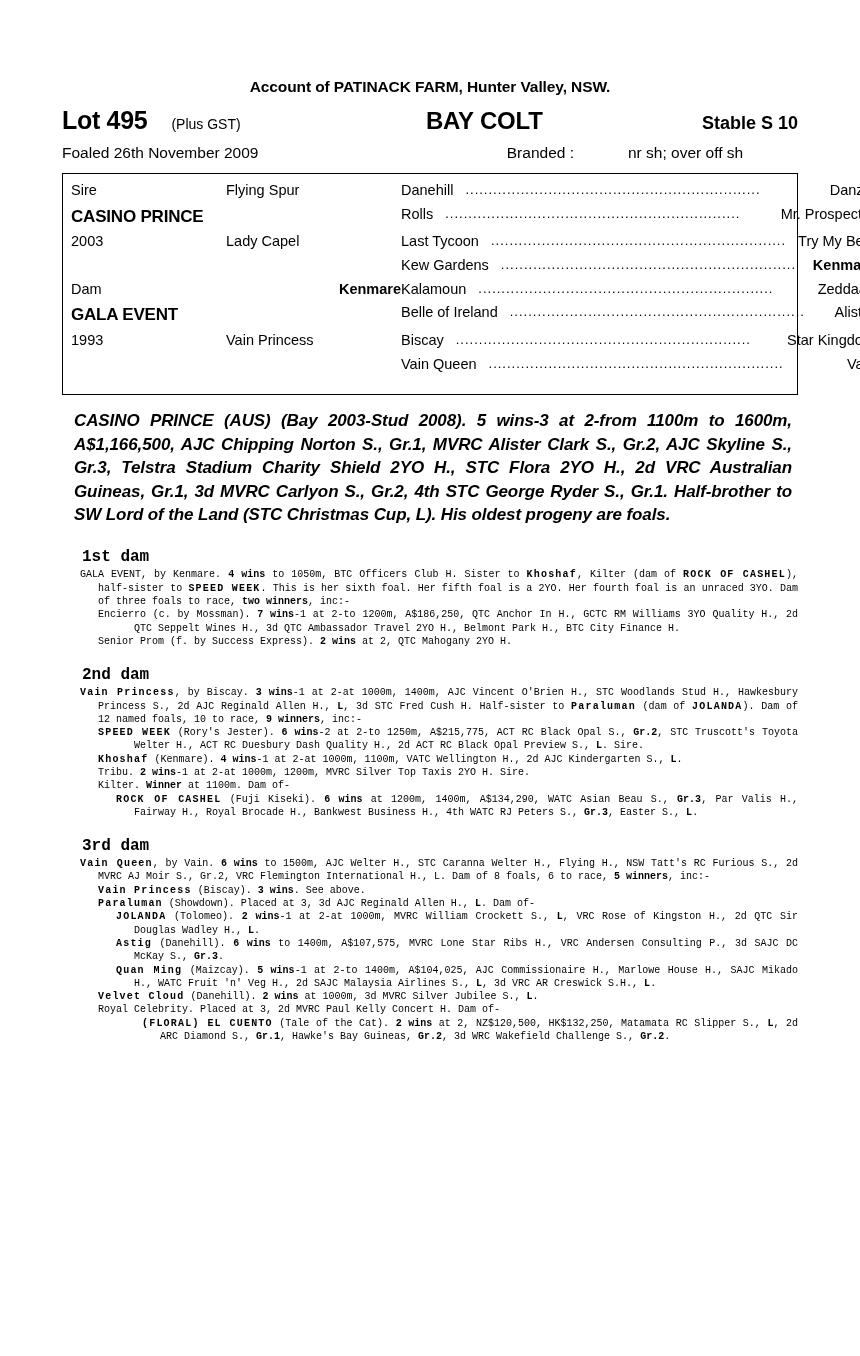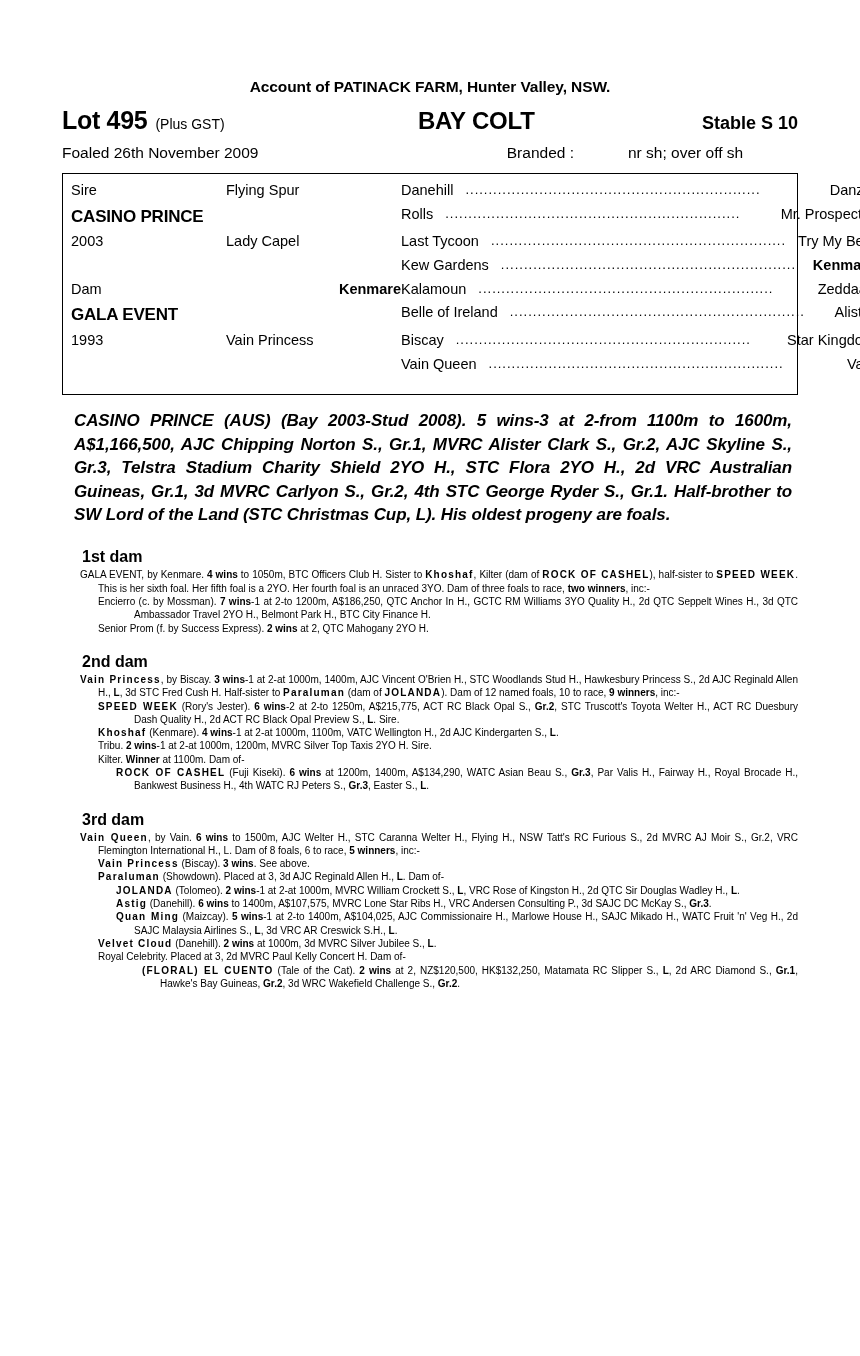--- a/index.html
+++ b/index.html
@@ -32,21 +32,21 @@
   }
   .lot-row {
     display: flex;
     align-items: baseline;
     justify-content: space-between;
     margin: 0 0 9px 0;
   }
   .lot-left {
     display: flex;
     align-items: baseline;
-    gap: 8px;
+    gap: 24px;
     white-space: nowrap;
   }
   .lot-number {
     font-size: 25px;
     font-weight: bold;
     letter-spacing: -0.3px;
   }
   .lot-gst {
     font-size: 14px;
   }
@@ -118,21 +118,21 @@
     font-style: italic;
   }
 
   
   .dam-head {
     font-weight: bold;
     font-size: 16px;
     margin: 0 0 2px 0;
     padding-left: 20px;
   }
-  .sec { margin-bottom: 18px; }
+  .sec { margin-bottom: 18px; font-family: Liberation Mono, monospace; }
   p.l0, p.l1, p.l2, p.l3 {
     margin: 0;
     font-size: 10px;
     line-height: 1.33;
     text-align: justify;
   }
   p.l0 { padding-left: 18px; text-indent: -18px; margin-left: 18px;}
   p.l1 { padding-left: 36px; text-indent: -36px; margin-left: 36px;}
   p.l2 { padding-left: 18px; text-indent: -18px; margin-left: 54px;}
   p.l3 { padding-left: 18px; text-indent: -18px; margin-left: 80px;}

